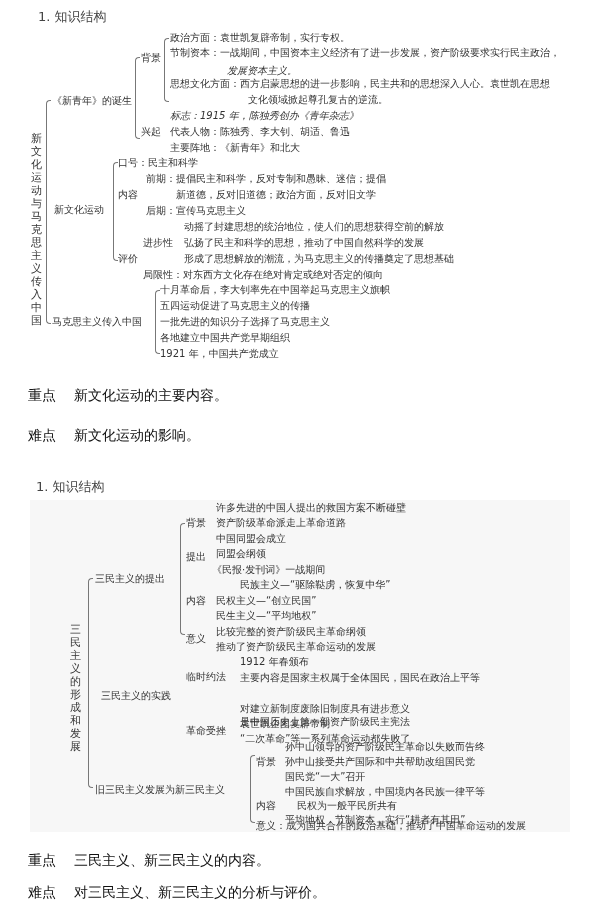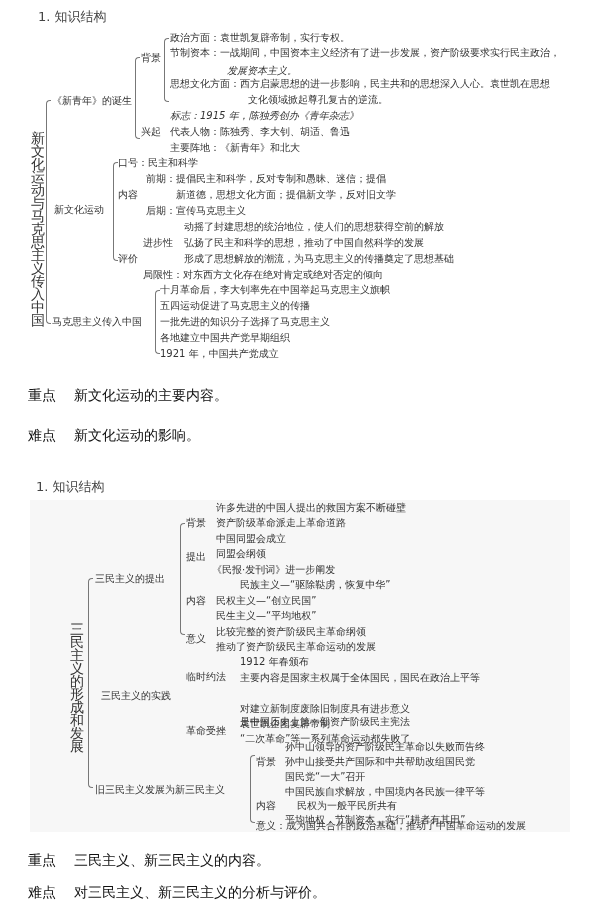--- a/index.html
+++ b/index.html
@@ -2,21 +2,21 @@
 <html><head>
 <meta charset="utf-8">
 <style>
   html,body{margin:0;padding:0;background:#fff;}
   body{width:600px;height:909px;position:relative;overflow:hidden;
        font-family:"DejaVu Sans",sans-serif;color:#222;}
   .t{position:absolute;white-space:nowrap;font-size:10px;line-height:12px;color:#333;}
   .h{position:absolute;white-space:nowrap;font-size:13px;color:#444;}
   .big{position:absolute;white-space:nowrap;font-size:14px;color:#111;}
   .big .k{display:inline-block;width:46px;}
-  .vt{position:absolute;font-size:14px;line-height:13px;width:12px;color:#333;word-break:break-all;white-space:normal;}
+  .vt{position:absolute;font-size:11px;line-height:13px;width:12px;color:#333;word-break:break-all;white-space:normal;}
   .br{position:absolute;border:1px solid #777;border-right:none;border-radius:4px 0 0 4px;width:4px;}
   .diag-bg{position:absolute;background:#f7f7f7;}
 </style>
 </head>
 <body>
 
 <div class="h" style="left:38px;top:8px;">1. 知识结构</div>
 
 <div>
   <div class="vt" style="left:31px;top:132px;">新文化运动与马克思主义传入中国</div>
@@ -34,21 +34,21 @@
   <div class="t" style="left:141px;top:126px;">兴起</div>
   <div class="t" style="left:170px;top:110px;font-style:italic;">标志：1915 年，陈独秀创办《青年杂志》</div>
   <div class="t" style="left:170px;top:126px;">代表人物：陈独秀、李大钊、胡适、鲁迅</div>
   <div class="t" style="left:170px;top:142px;">主要阵地：《新青年》和北大</div>
 
   <div class="t" style="left:54px;top:204px;">新文化运动</div>
   <div class="br" style="left:113px;top:162px;height:97px;"></div>
   <div class="t" style="left:118px;top:157px;">口号：民主和科学</div>
   <div class="t" style="left:118px;top:189px;">内容</div>
   <div class="t" style="left:146px;top:173px;">前期：提倡民主和科学，反对专制和愚昧、迷信；提倡</div>
-  <div class="t" style="left:176px;top:189px;">新道德，思想文化方面；提倡新文学，反对旧文学</div>
+  <div class="t" style="left:176px;top:189px;">新道德，反对旧道德；政治方面，反对旧文学</div>
   <div class="t" style="left:146px;top:205px;">后期：宣传马克思主义</div>
   <div class="t" style="left:118px;top:253px;">评价</div>
   <div class="t" style="left:143px;top:237px;">进步性</div>
   <div class="t" style="left:184px;top:221px;">动摇了封建思想的统治地位，使人们的思想获得空前的解放</div>
   <div class="t" style="left:184px;top:237px;">弘扬了民主和科学的思想，推动了中国自然科学的发展</div>
   <div class="t" style="left:184px;top:253px;">形成了思想解放的潮流，为马克思主义的传播奠定了思想基础</div>
   <div class="t" style="left:143px;top:269px;">局限性：对东西方文化存在绝对肯定或绝对否定的倾向</div>
 
   <div class="t" style="left:52px;top:316px;">马克思主义传入中国</div>
   <div class="br" style="left:155px;top:290px;height:62px;"></div>
@@ -74,21 +74,21 @@
   <div class="br" style="left:88px;top:578px;height:208px;"></div>
 
   <div class="t" style="left:95px;top:573px;">三民主义的提出</div>
   <div class="br" style="left:180px;top:523px;height:110px;"></div>
   <div class="t" style="left:186px;top:517px;">背景</div>
   <div class="t" style="left:216px;top:502px;">许多先进的中国人提出的救国方案不断碰壁</div>
   <div class="t" style="left:216px;top:517px;">资产阶级革命派走上革命道路</div>
   <div class="t" style="left:186px;top:551px;">提出</div>
   <div class="t" style="left:216px;top:533px;">中国同盟会成立</div>
   <div class="t" style="left:216px;top:548px;">同盟会纲领</div>
-  <div class="t" style="left:212px;top:564px;">《民报·发刊词》进一步阐发</div>
+  <div class="t" style="left:212px;top:564px;">《民报·发刊词》一战期间</div>
   <div class="t" style="left:186px;top:595px;">内容</div>
   <div class="t" style="left:216px;top:579px;padding-left:24px;">民族主义—“驱除鞑虏，恢复中华”</div>
   <div class="t" style="left:216px;top:595px;">民权主义—“创立民国”</div>
   <div class="t" style="left:216px;top:610px;">民生主义—“平均地权”</div>
   <div class="t" style="left:186px;top:633px;">意义</div>
   <div class="t" style="left:216px;top:626px;">比较完整的资产阶级民主革命纲领</div>
   <div class="t" style="left:216px;top:641px;">推动了资产阶级民主革命运动的发展</div>
 
   <div class="t" style="left:101px;top:690px;">三民主义的实践</div>
   <div class="t" style="left:186px;top:671px;">临时约法</div>

